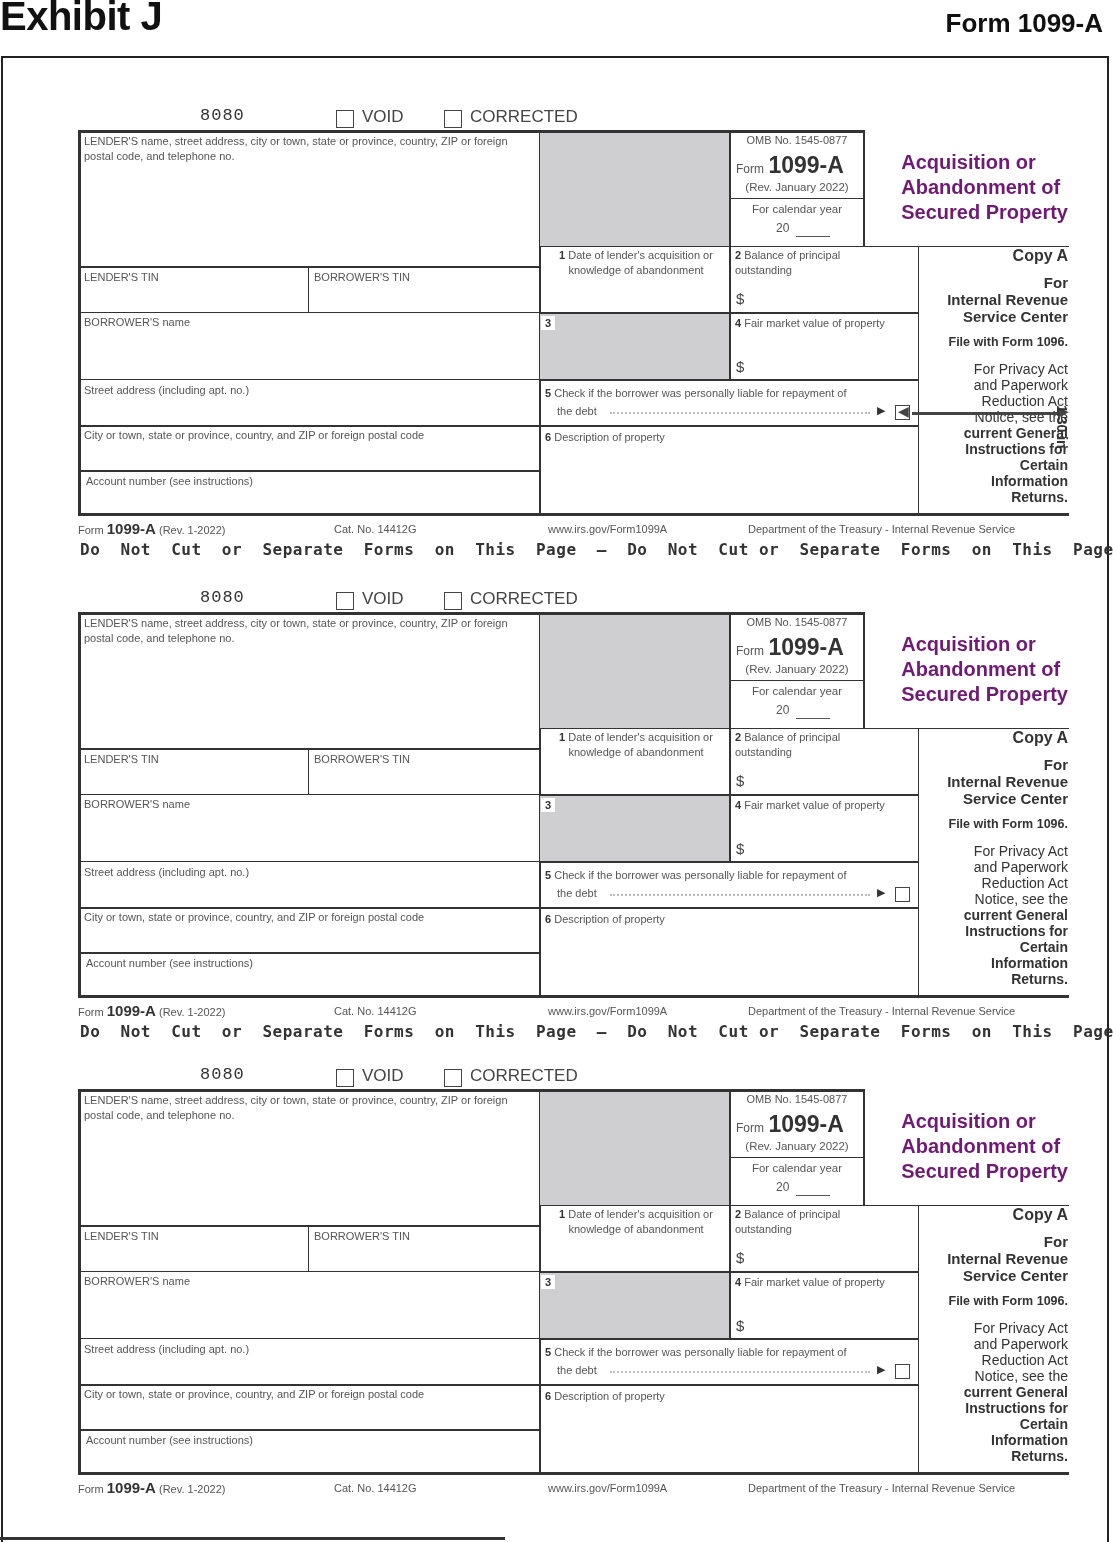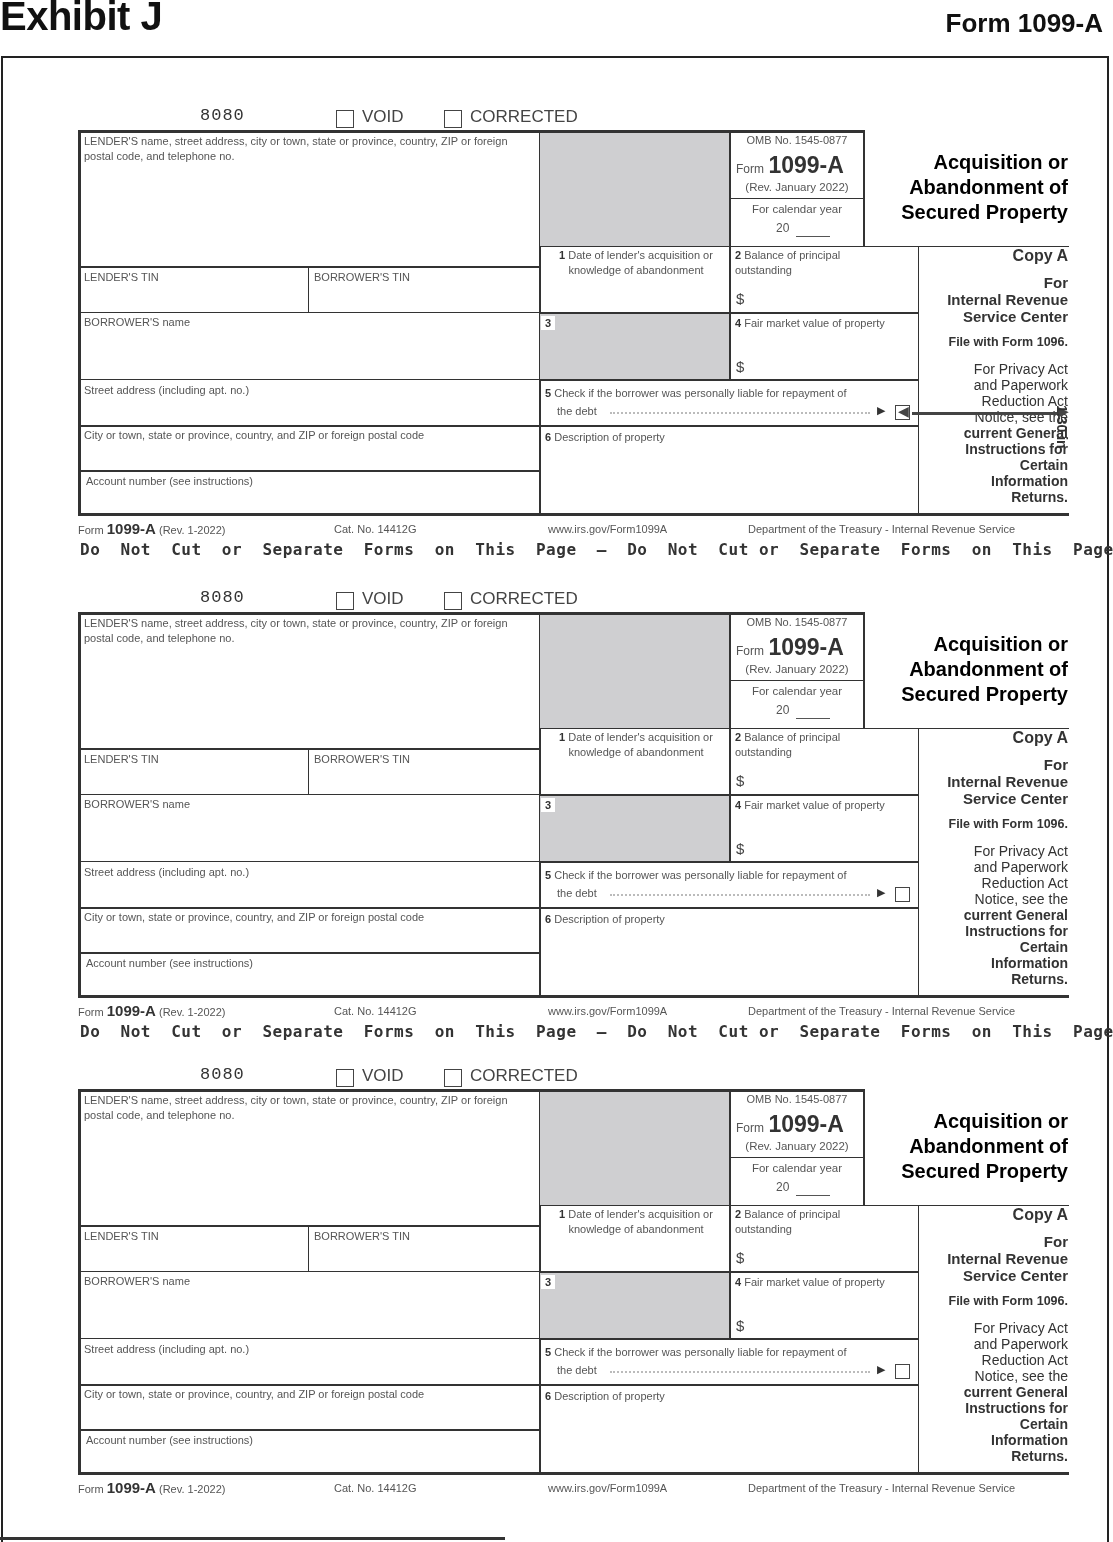--- a/index.html
+++ b/index.html
@@ -12,21 +12,21 @@
   .form { position:absolute; left:0; width:1113px; height:480px; }
   .topbar { position:absolute; top:-22px; left:0; width:1113px; height:22px; }
   .code8080 { position:absolute; left:200px; top:-2px; font-family:"Liberation Mono", monospace; font-size:17px; letter-spacing:1px; color:#333; }
   .cb { position:absolute; width:18px; height:18px; border:1px solid #444; background:#fff; box-sizing:border-box; }
   .cblabel { position:absolute; font-size:17px; color:#444; top:-1px; }
   .box { position:absolute; box-sizing:border-box; border-color:#333; border-style:solid; border-width:0; }
   .lbl { position:absolute; font-size:11px; color:#555; line-height:15px; }
   .lbl b { color:#333; }
   .gray { background:#cfcfd1; }
   .dollar { position:absolute; font-size:15px; color:#444; }
-  .title { position:absolute; right:45px; text-align:right; font-weight:bold; font-size:20px; line-height:25px; color:#000000; }
+  .title { position:absolute; right:45px; font-weight:bold; font-size:20px; line-height:25px; color:#701a75; }
   .right-panel { position:absolute; text-align:right; color:#333; }
   .footer { position:absolute; font-size:11px; color:#555; }
   .donotcut { position:absolute; left:80px; font-family:"DejaVu Sans Mono", monospace; font-weight:bold; font-size:16px; color:#333; white-space:pre; letter-spacing:0.5px; }
 </style>
 </head>
 <body>
 
 <div class="abs exhibit">Exhibit J</div>
 <div class="abs formhdr">Form 1099-A</div>
 <div class="abs outer"></div>

